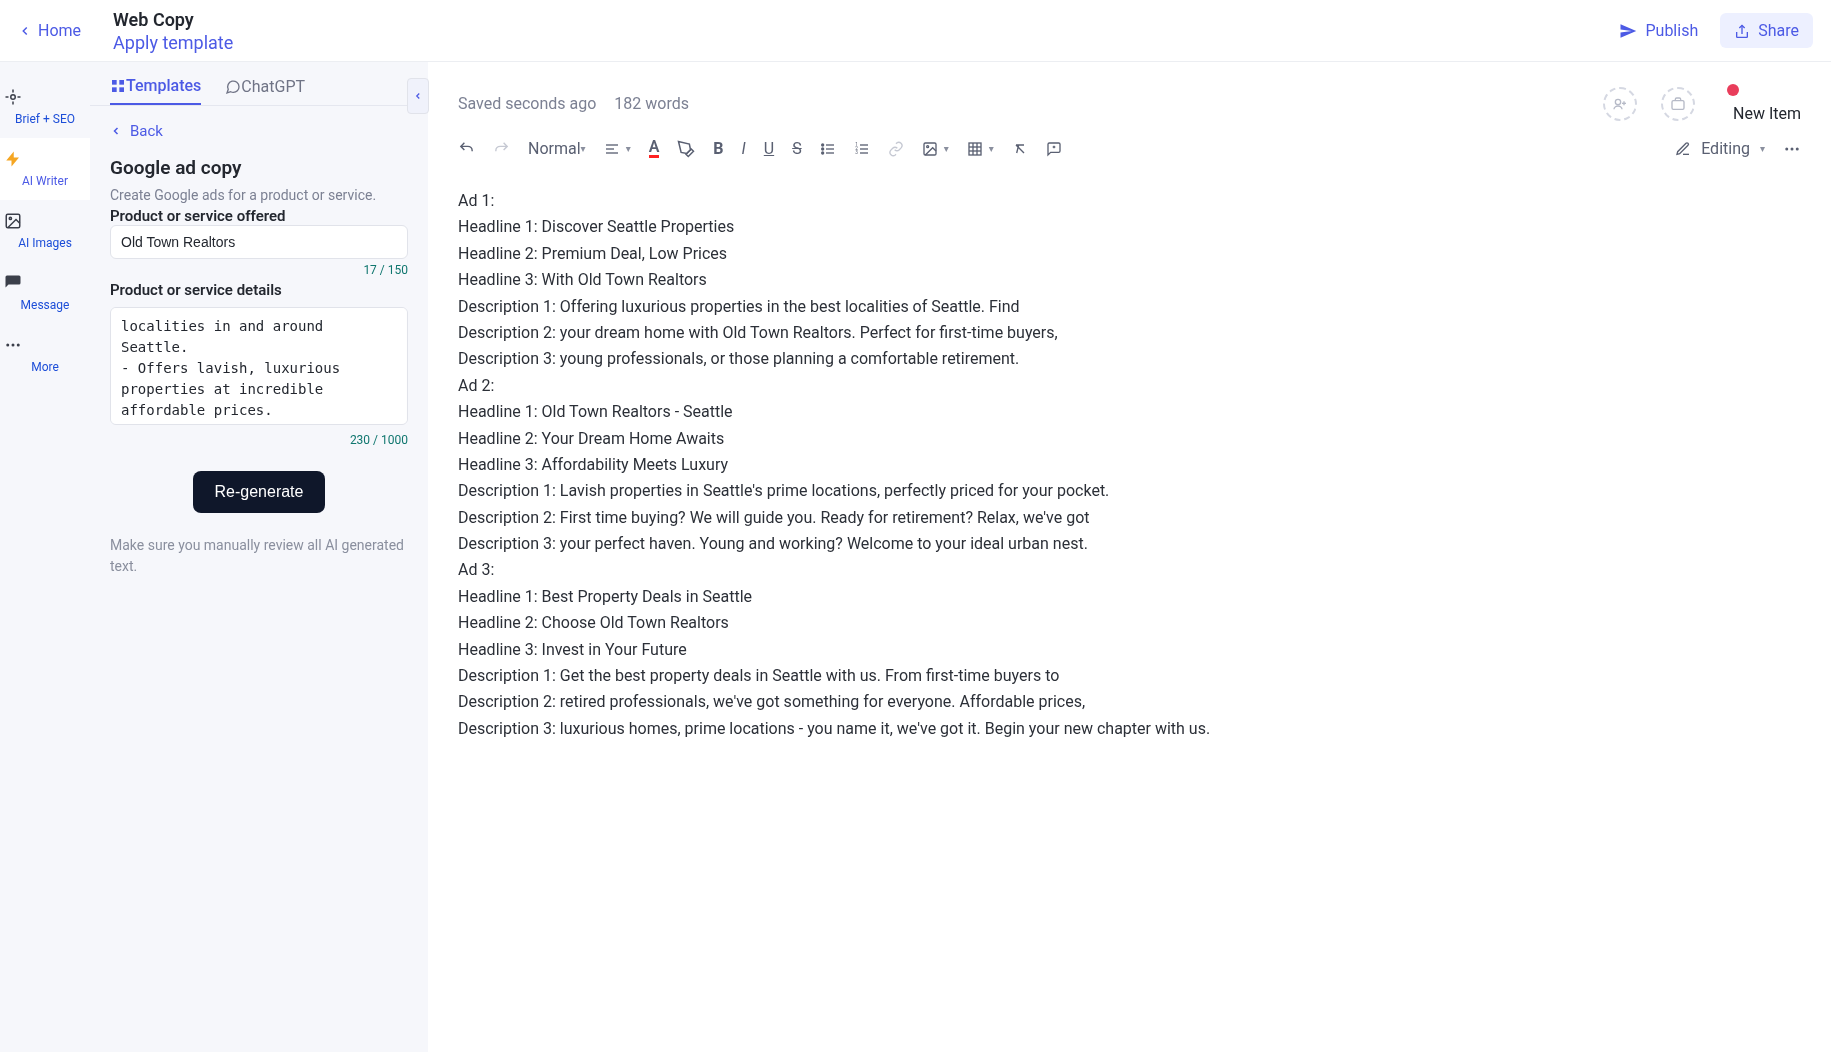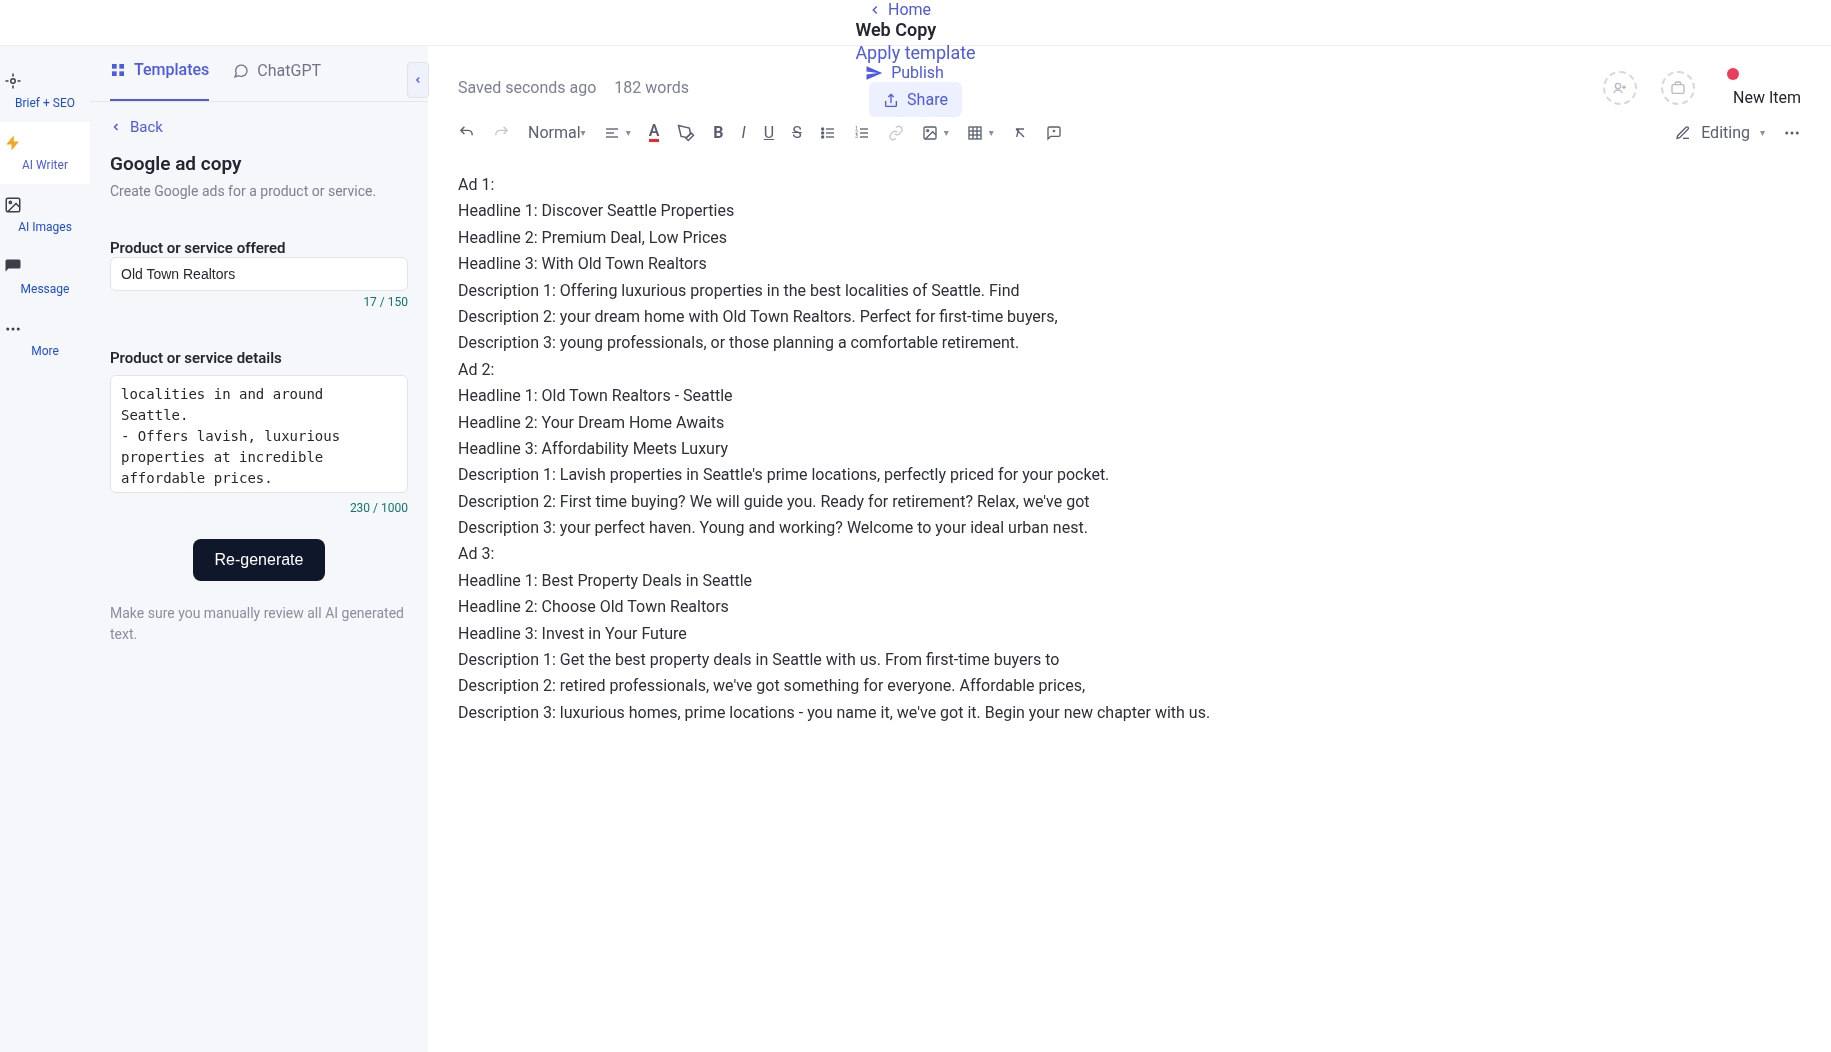--- a/index.html
+++ b/index.html
@@ -1,20 +1,20 @@
 <!DOCTYPE html>
 <html><head>
 <meta charset="utf-8">
 <style>
 * { box-sizing: border-box; margin: 0; padding: 0; }
 html, body { width: 100%; height: 100%; font-family: -apple-system, BlinkMacSystemFont, "Segoe UI", Roboto, Helvetica, Arial, sans-serif; color: #23272f; background: #fff; }
 body { display: flex; flex-direction: column; height: 1052px; width: 1831px; overflow: hidden; }
 
 
-.topbar { height: 46px; display: flex; align-items: center; padding: 0 18px; border-bottom: 1px solid #eceef2; flex-direction: column; }
+.topbar { height: 62px; display: flex; align-items: center; padding: 0 18px; border-bottom: 1px solid #eceef2; }
 .home-btn { display: flex; align-items: center; color: #4c5ae5; font-size: 16px; cursor: pointer; gap: 6px; margin-right: 32px; }
 .home-btn .chev { font-size: 18px; }
 .title-block { display: flex; flex-direction: column; }
 .doc-title { font-size: 18px; font-weight: 600; }
 .apply-link { color: #4c5ae5; font-size: 18px; margin-top: 2px; cursor: pointer; }
 .topbar-spacer { flex: 1; }
 .publish-btn { display: flex; align-items: center; gap: 8px; color: #4c5ae5; font-size: 16px; cursor: pointer; margin-right: 22px; }
 .share-btn { display: flex; align-items: flex-end; gap: 8px; background: #edf0ff; color: #4c5ae5; font-size: 16px; padding: 8px 14px; border-radius: 6px; cursor: pointer; }
 
 
@@ -23,27 +23,27 @@
 
 .rail { width: 90px; background: #f6f7fb; display: flex; flex-direction: column; align-items: center; padding-top: 14px; }
 .rail-item { width: 100%; text-align: center; padding: 12px 4px; color: #1d4ed8; font-size: 12px; cursor: pointer; }
 .rail-item .ri-icon { display: block; margin: 0 auto 6px; font-size: 18px; color: #3b3f4a; }
 .rail-item.active { background: #fff; color: #4c5ae5; }
 .rail-item.active .ri-icon { color: #4c5ae5; }
 
 
 .panel { width: 338px; background: #f6f7fb; position: relative; padding: 0; }
 .panel-tabs { display: flex; gap: 24px; padding: 14px 20px 0; border-bottom: 1px solid #e5e7ef; }
-.ptab { display: flex; align-items: center; gap: 8px; color: #707486; font-size: 16px; padding-bottom: 20px; cursor: pointer; }
+.ptab { display: flex; align-items: center; gap: 0; color: #707486; font-size: 16px; padding-bottom: 8px; cursor: pointer; }
 .ptab.active { color: #4c5ae5; border-bottom: 2px solid #4c5ae5; font-weight: 500; }
 .panel-body { padding: 16px 20px; }
 .back-link { display: flex; align-items: center; gap: 8px; color: #4c5ae5; font-size: 15px; cursor: pointer; }
 .tmpl-title { margin-top: 16px; font-size: 19px; font-weight: 600; }
 .tmpl-desc { margin-top: 8px; font-size: 14px; color: #7c8193; }
-.field-label { margin-top: 40px; font-size: 15px; font-weight: 600; color: #23272f; }
+.field-label { margin-top: 4px; font-size: 15px; font-weight: 600; color: #23272f; }
 .text-input { width: 100%; padding: 8px 10px; border: 1px solid #e1e3ea; background: #fff; border-radius: 6px; font-size: 14px; color: #23272f; }
 .textarea { width: 100%; margin-top: 8px; padding: 8px 10px; border: 1px solid #e1e3ea; background: #fff; border-radius: 6px; font-size: 14px; color: #23272f; height: 118px; resize: none; overflow-y: scroll; line-height: 1.5; }
 .count { text-align: right; font-size: 12px; color: #0f766e; margin-top: 4px; }
 .regen-btn { display: block; margin: 24px auto 0; background: #0f172a; color: #fff; border: none; border-radius: 8px; padding: 12px 22px; font-size: 16px; font-weight: 500; cursor: pointer; }
 .review-note { margin-top: 22px; font-size: 14px; color: #8a8f9e; line-height: 1.5; }
 .collapse-handle { position: absolute; right: -1px; top: 16px; width: 22px; height: 36px; background: #f0f2fb; border: 1px solid #e1e3ea; border-radius: 4px; display: flex; align-items: center; justify-content: center; color: #4c5ae5; cursor: pointer; font-size: 14px; }
 
 
 .editor-wrap { flex: 1; display: flex; flex-direction: column; min-width: 0; }
 .editor-head { display: flex; align-items: center; padding: 22px 30px 6px 30px; gap: 18px; }

